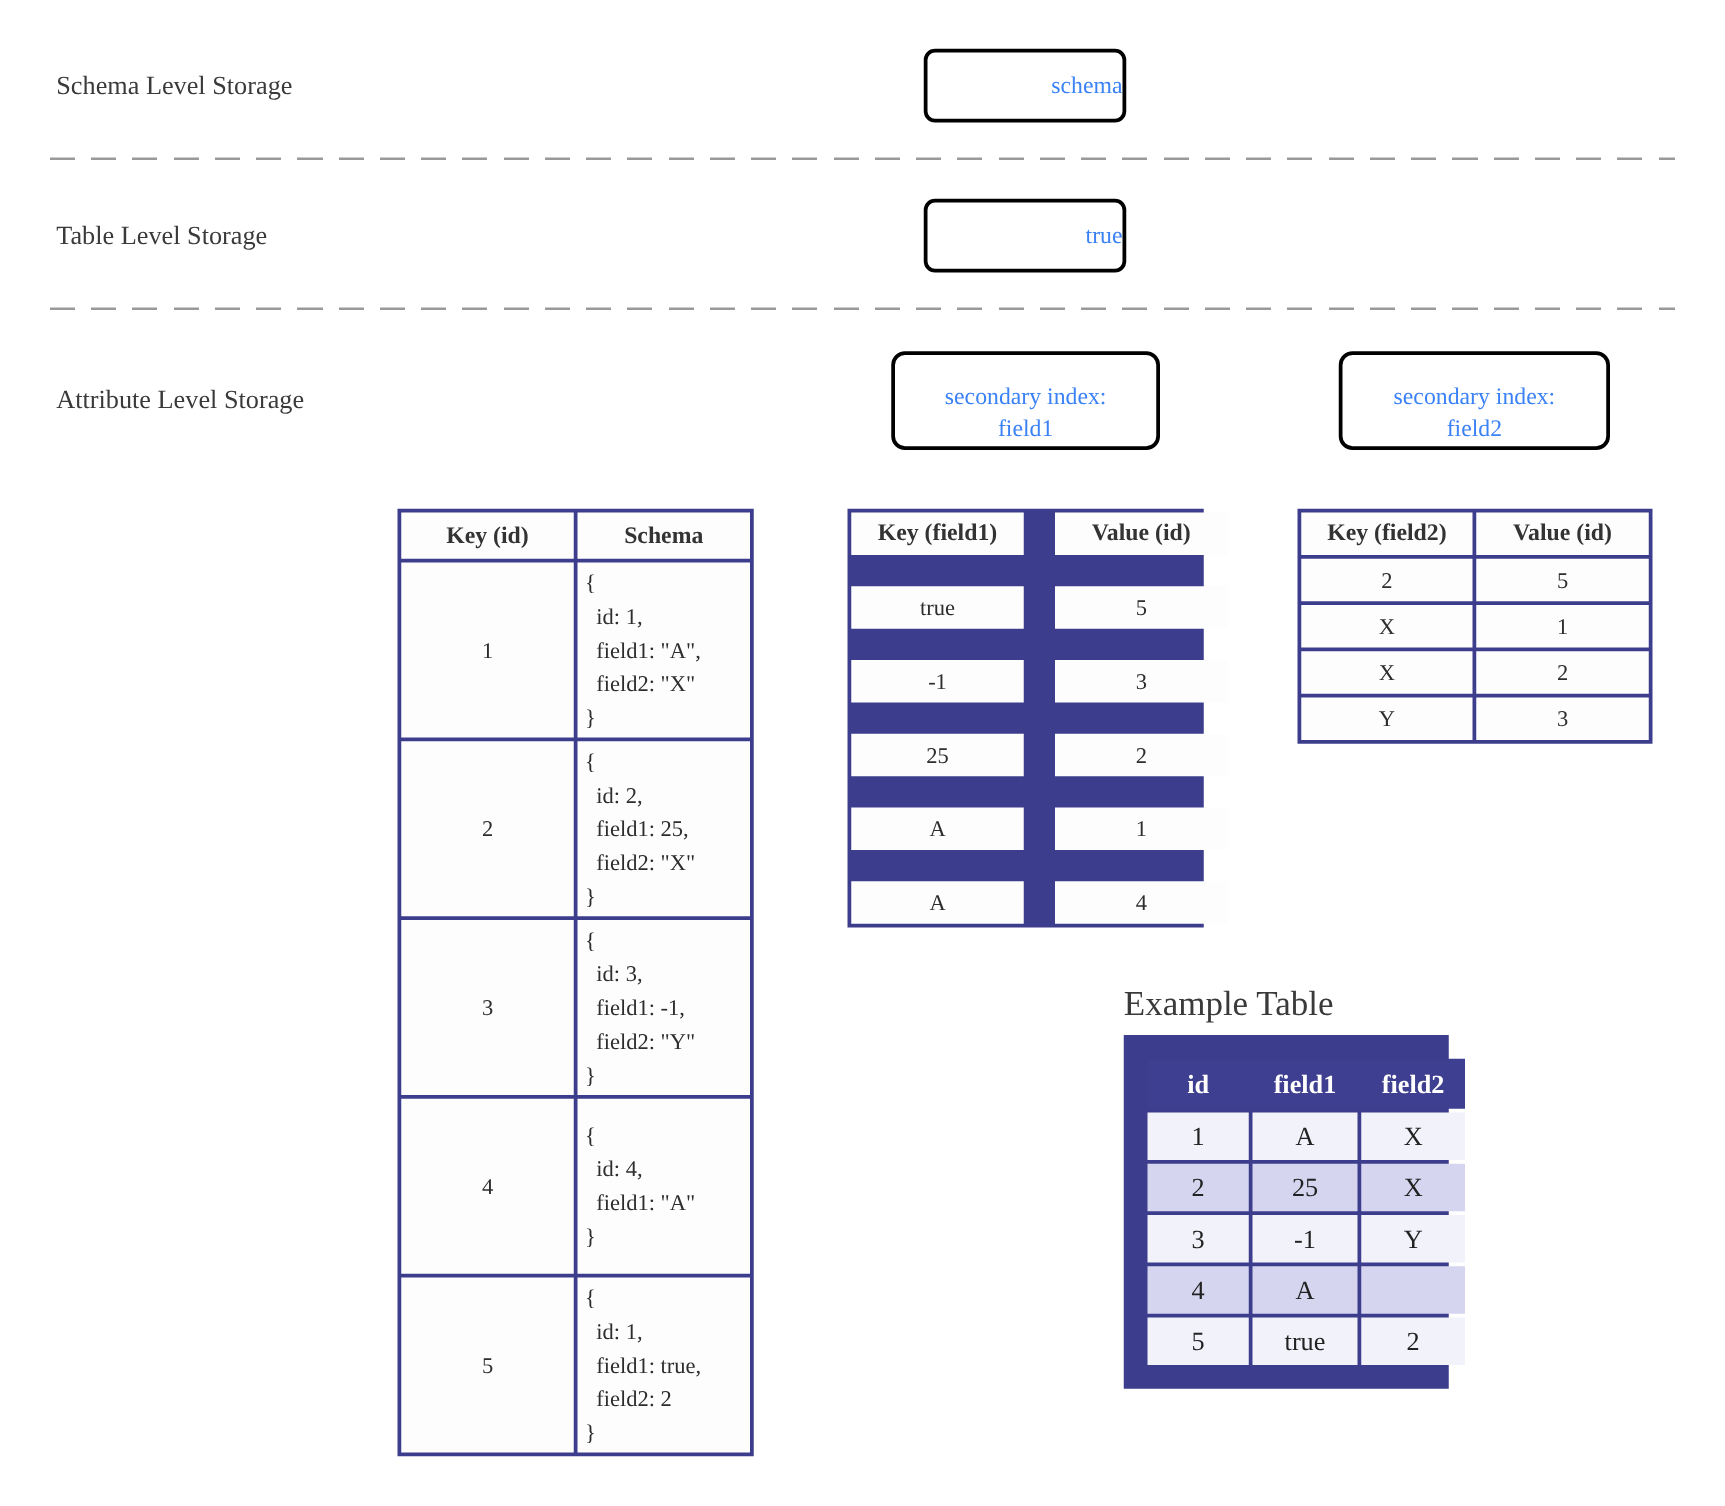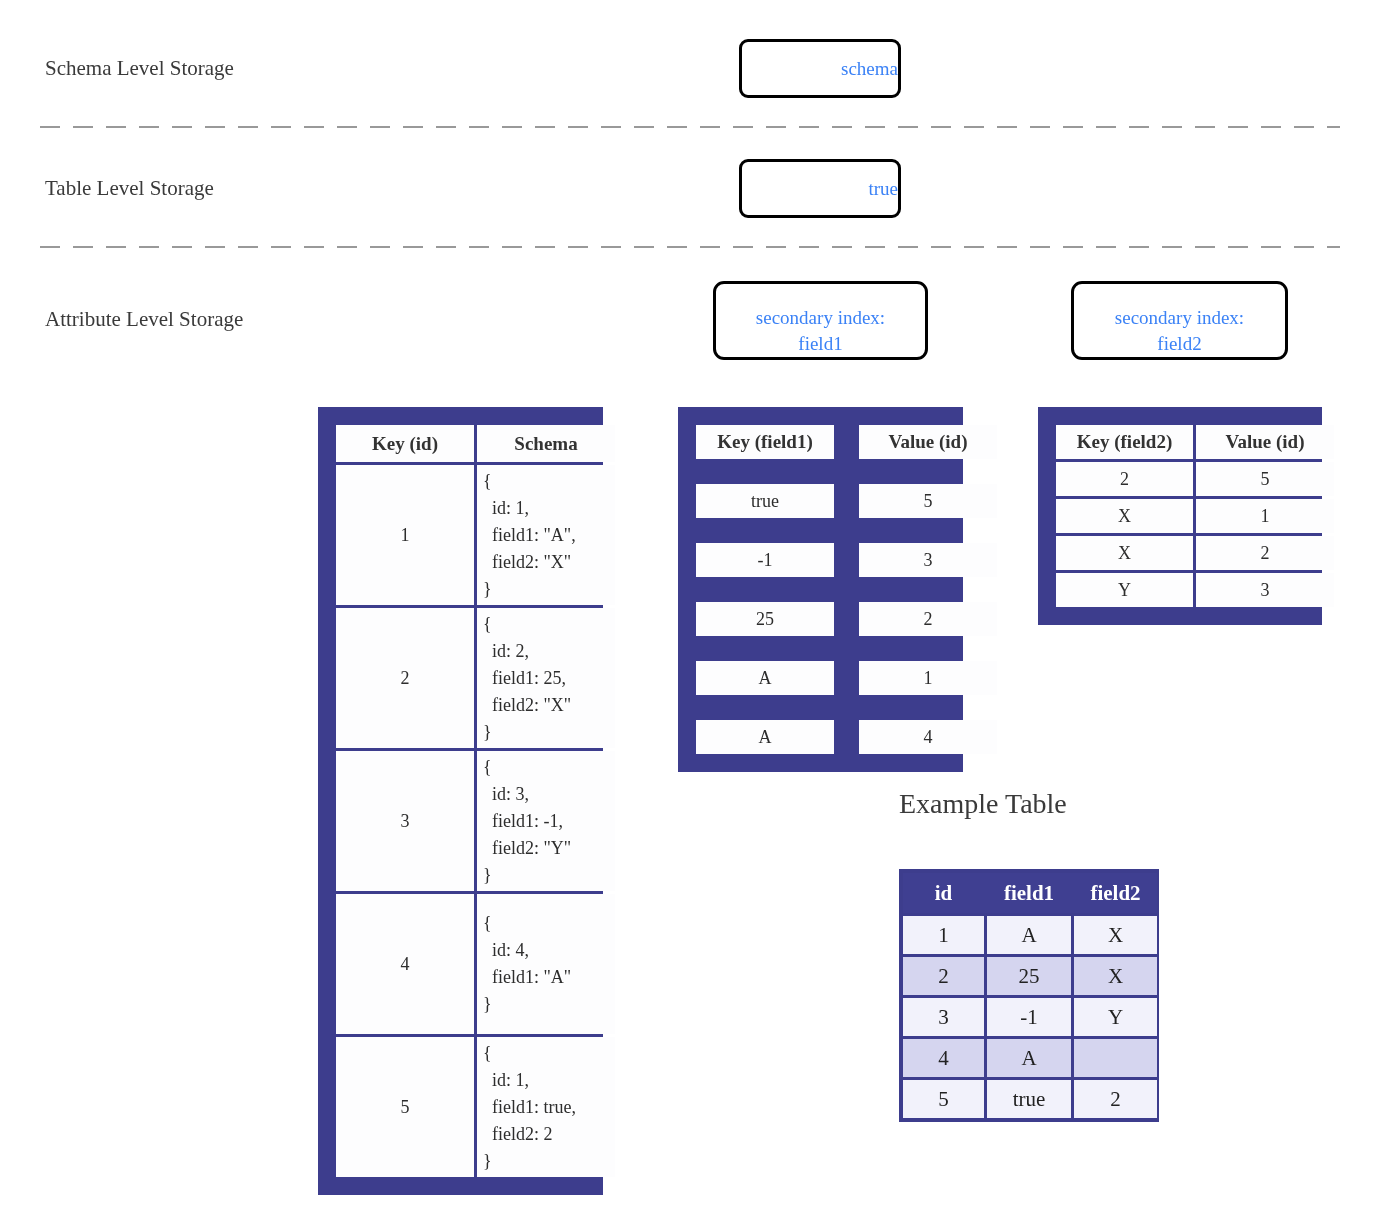--- a/index.html
+++ b/index.html
@@ -23,21 +23,21 @@
     position:absolute;
     border:3px solid #000000;border-radius:9px;background:#ffffff;
     display:flex;align-items:center;justify-content:flex-end;
     font-size:19px;color:#3b82f6;box-sizing:border-box;
   }
   .idx{
     border-radius:11px;flex-direction:column;line-height:26px;text-align:center;
   }
   
   .kv{
-    position:absolute;display:grid;gap:3px;padding:18px;
+    position:absolute;display:grid;gap:3px;padding:3px;
     background:#3d3d8d;box-sizing:border-box;
   }
   .kv .cell{
     background:#fdfdfe;display:flex;align-items:center;justify-content:center;
     font-size:18px;color:#2d2d2d;
   }
   .kv .hdr{font-weight:bold;font-size:19px;color:#333333;}
   .kv .val{
     justify-content:flex-start;padding-left:6px;
     white-space:pre;font-size:18px;line-height:27px;
@@ -58,24 +58,23 @@
     grid-template-columns:137px 138px;
     grid-template-rows:34px repeat(4,34px);
   }
   
   .ex-title{
     position:absolute;left:899px;top:788px;width:260px;
     font-size:28px;color:#3a3a3a;
   }
   .ex{
     position:absolute;left:899px;top:828px;width:260px;
-    display:grid;gap:3px;padding:4px;background:#3d3d8d;box-sizing:border-box;
+    display:grid;gap:3px;padding:19px;background:#3d3d8d;box-sizing:border-box;
     grid-template-columns:81px 84px 83px;
     grid-template-rows:40px repeat(5,38px);
-    margin-top:41px;
   }
   .ex .exhdr{
     grid-column:1 / -1;background:#3f3f91;
     display:grid;grid-template-columns:81px 84px 83px;column-gap:3px;
     align-items:center;
   }
   .ex .exhdr span{
     text-align:center;color:#ffffff;font-weight:bold;font-size:21px;
   }
   .ex .ecell{

